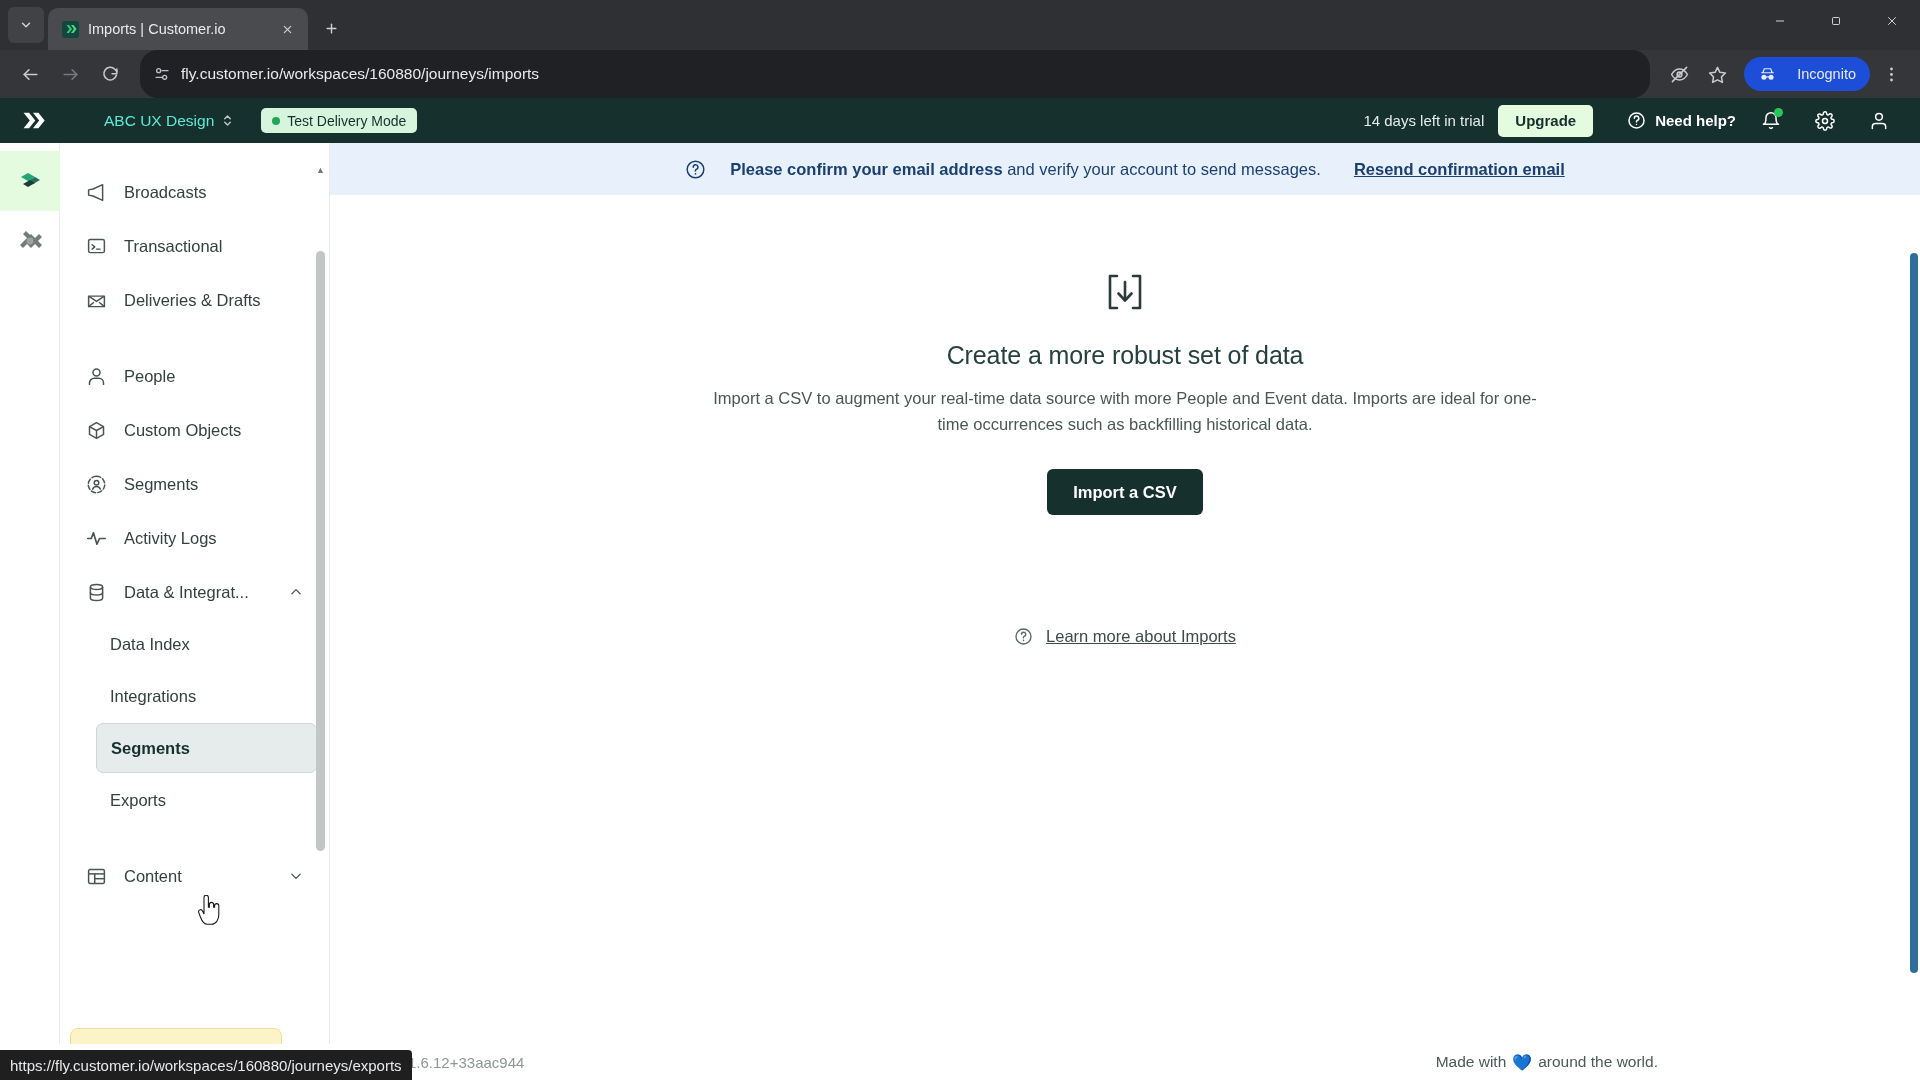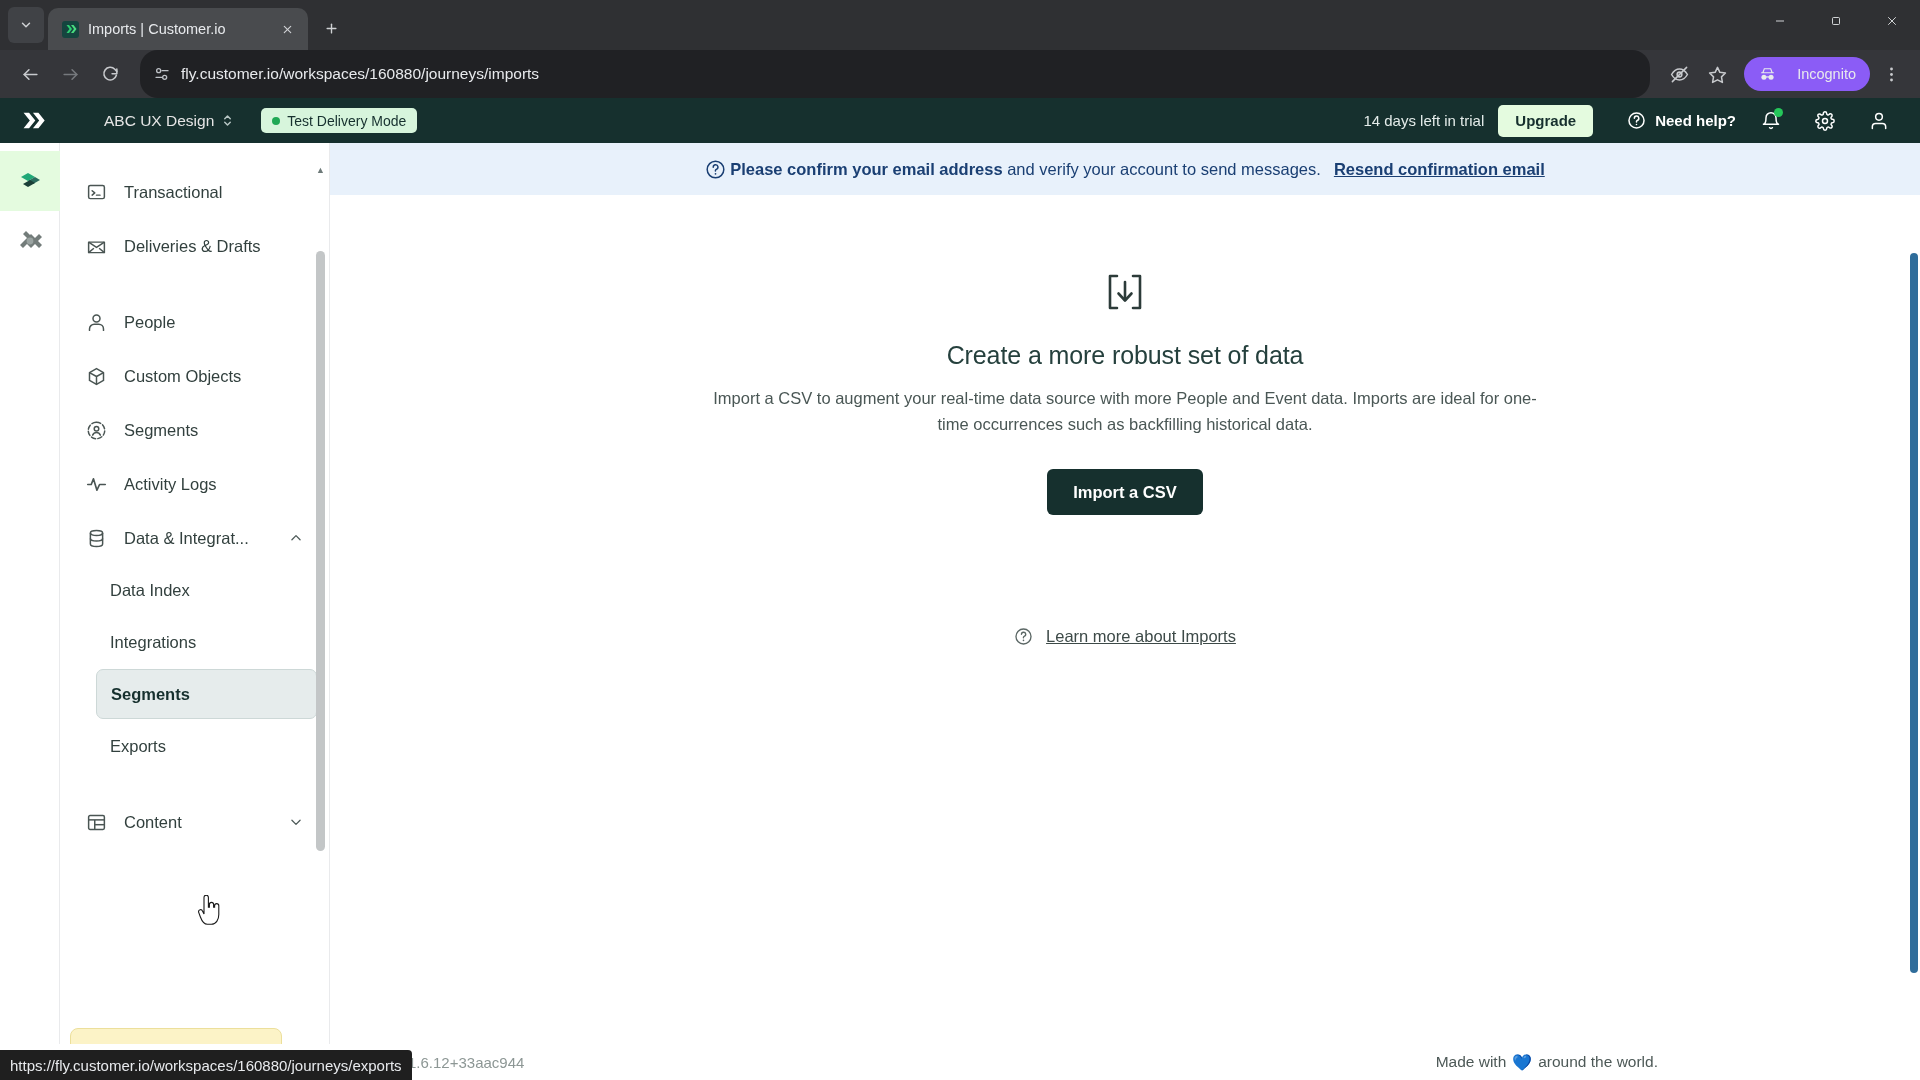--- a/index.html
+++ b/index.html
@@ -82,42 +82,42 @@
   .omnibox-icon svg { width: 16px; height: 16px; }
   .omnibox-url { font-size: 15.5px; color: #e8eaed; white-space: nowrap;
     overflow: hidden; text-overflow: ellipsis; }
   .toolbar-icon {
     width: 34px; height: 34px; border-radius: 50%; flex: none;
     display: flex; align-items: center; justify-content: center;
     color: #c8cacd; cursor: pointer;
   }
   .toolbar-icon svg { width: 19px; height: 19px; }
   .incognito-pill {
-    height: 34px; border-radius: 18px; background: #8b5cf6;
+    height: 34px; border-radius: 18px; background: #1d4ed8;
     display: flex; align-items: center; gap: 20px; padding: 0 14px;
     margin-left: 6px; cursor: pointer; flex: none;
   }
   .incognito-pill svg { width: 19px; height: 19px; color: #e8eaed; }
   .incognito-pill span { font-size: 14.5px; color: #e8eaed; }
 
   
   .app-header {
     height: 45px; background: #16302e; display: flex; align-items: center;
     padding: 0 22px 0 14px; gap: 0;
   }
   .brand-logo {
     width: 40px; height: 32px; display: flex; align-items: center;
     justify-content: center; color: #fff; cursor: pointer; flex: none;
   }
   .brand-logo svg { width: 25px; height: 19px; }
   .workspace-sel {
     display: flex; align-items: center; gap: 8px; margin-left: 50px;
     cursor: pointer; flex: none;
   }
-  .workspace-name { font-size: 15.5px; color: #e5e5e5; font-weight: 400; }
+  .workspace-name { font-size: 15.5px; color: #5eead4; font-weight: 400; }
   .workspace-sel svg { width: 11px; height: 15px; color: #b7c6c4; }
   .delivery-badge {
     margin-left: 28px; height: 25px; background: #d7f5dc; border-radius: 5px;
     display: flex; align-items: center; gap: 7px; padding: 0 11px; cursor: pointer;
     flex: none;
   }
   .delivery-dot { width: 8px; height: 8px; border-radius: 50%; background: #1fa855; flex:none;}
   .delivery-badge span { font-size: 14px; color: #16302e; }
   .header-spacer { flex: 1; }
   .trial-text { font-size: 15px; color: #e4ecea; margin-right: 14px; white-space: nowrap; text-align: right;}
@@ -198,21 +198,21 @@
     position: absolute; left: 70px; bottom: 0; width: 212px; height: 52px;
     background: #fcf3c7; border: 1px solid #ecdf9b; border-radius: 8px 8px 0 0;
     padding: 13px 16px 0 16px; overflow: hidden;
   }
   .promo-card .t { font-size: 15.5px; font-weight: 700; color: #2b2b28; white-space: nowrap; }
 
   
   .main { flex: 1; background: #fff; position: relative; overflow: hidden; }
   .confirm-banner {
     height: 52px; background: #e8f1fb; display: flex; align-items: center;
-    justify-content: center; gap: 4px; padding: 0 20px;
+    justify-content: center; gap: 24px; padding: 0 20px;
   }
   .confirm-banner .q { width: 21px; height: 21px; color: #1a3f73; flex: none; }
   .confirm-banner .txt { font-size: 16.5px; color: #1a3f73; }
   .confirm-banner .txt b { font-weight: 700; }
   .confirm-banner .lnk {
     font-size: 16.5px; color: #1a3f73; font-weight: 700; text-decoration: underline;
     margin-left: 9px; cursor: pointer;
   }
 
   .empty-state {
@@ -442,20 +442,28 @@
         </svg>
     </div>
   </div>
 
   <div class="sidebar">
     <div class="sidebar-scroll">
       <div class="nav-top-cut"></div>
       <div class="nav-group">
 
 
+        <div class="nav-item">
+          <span class="ico">
+            <svg viewBox="0 0 24 24" fill="none" stroke="currentColor" stroke-width="1.7" stroke-linejoin="round">
+                <path d="M3 9v6l5 1 11 5V3L8 8 3 9z"></path>
+              </svg>
+          </span>
+          <span class="lbl">Broadcasts</span>
+        </div>
 
         <div class="nav-item">
           <span class="ico">
             <svg viewBox="0 0 24 24" fill="none" stroke="currentColor" stroke-width="1.7" stroke-linejoin="round" stroke-linecap="round">
                 <rect x="3" y="4" width="18" height="15" rx="2"></rect>
                 <polyline points="7 10 10 12.5 7 15"></polyline>
                 <line x1="12" y1="15" x2="16" y2="15"></line>
               </svg>
           </span>
           <span class="lbl">Transactional</span>

